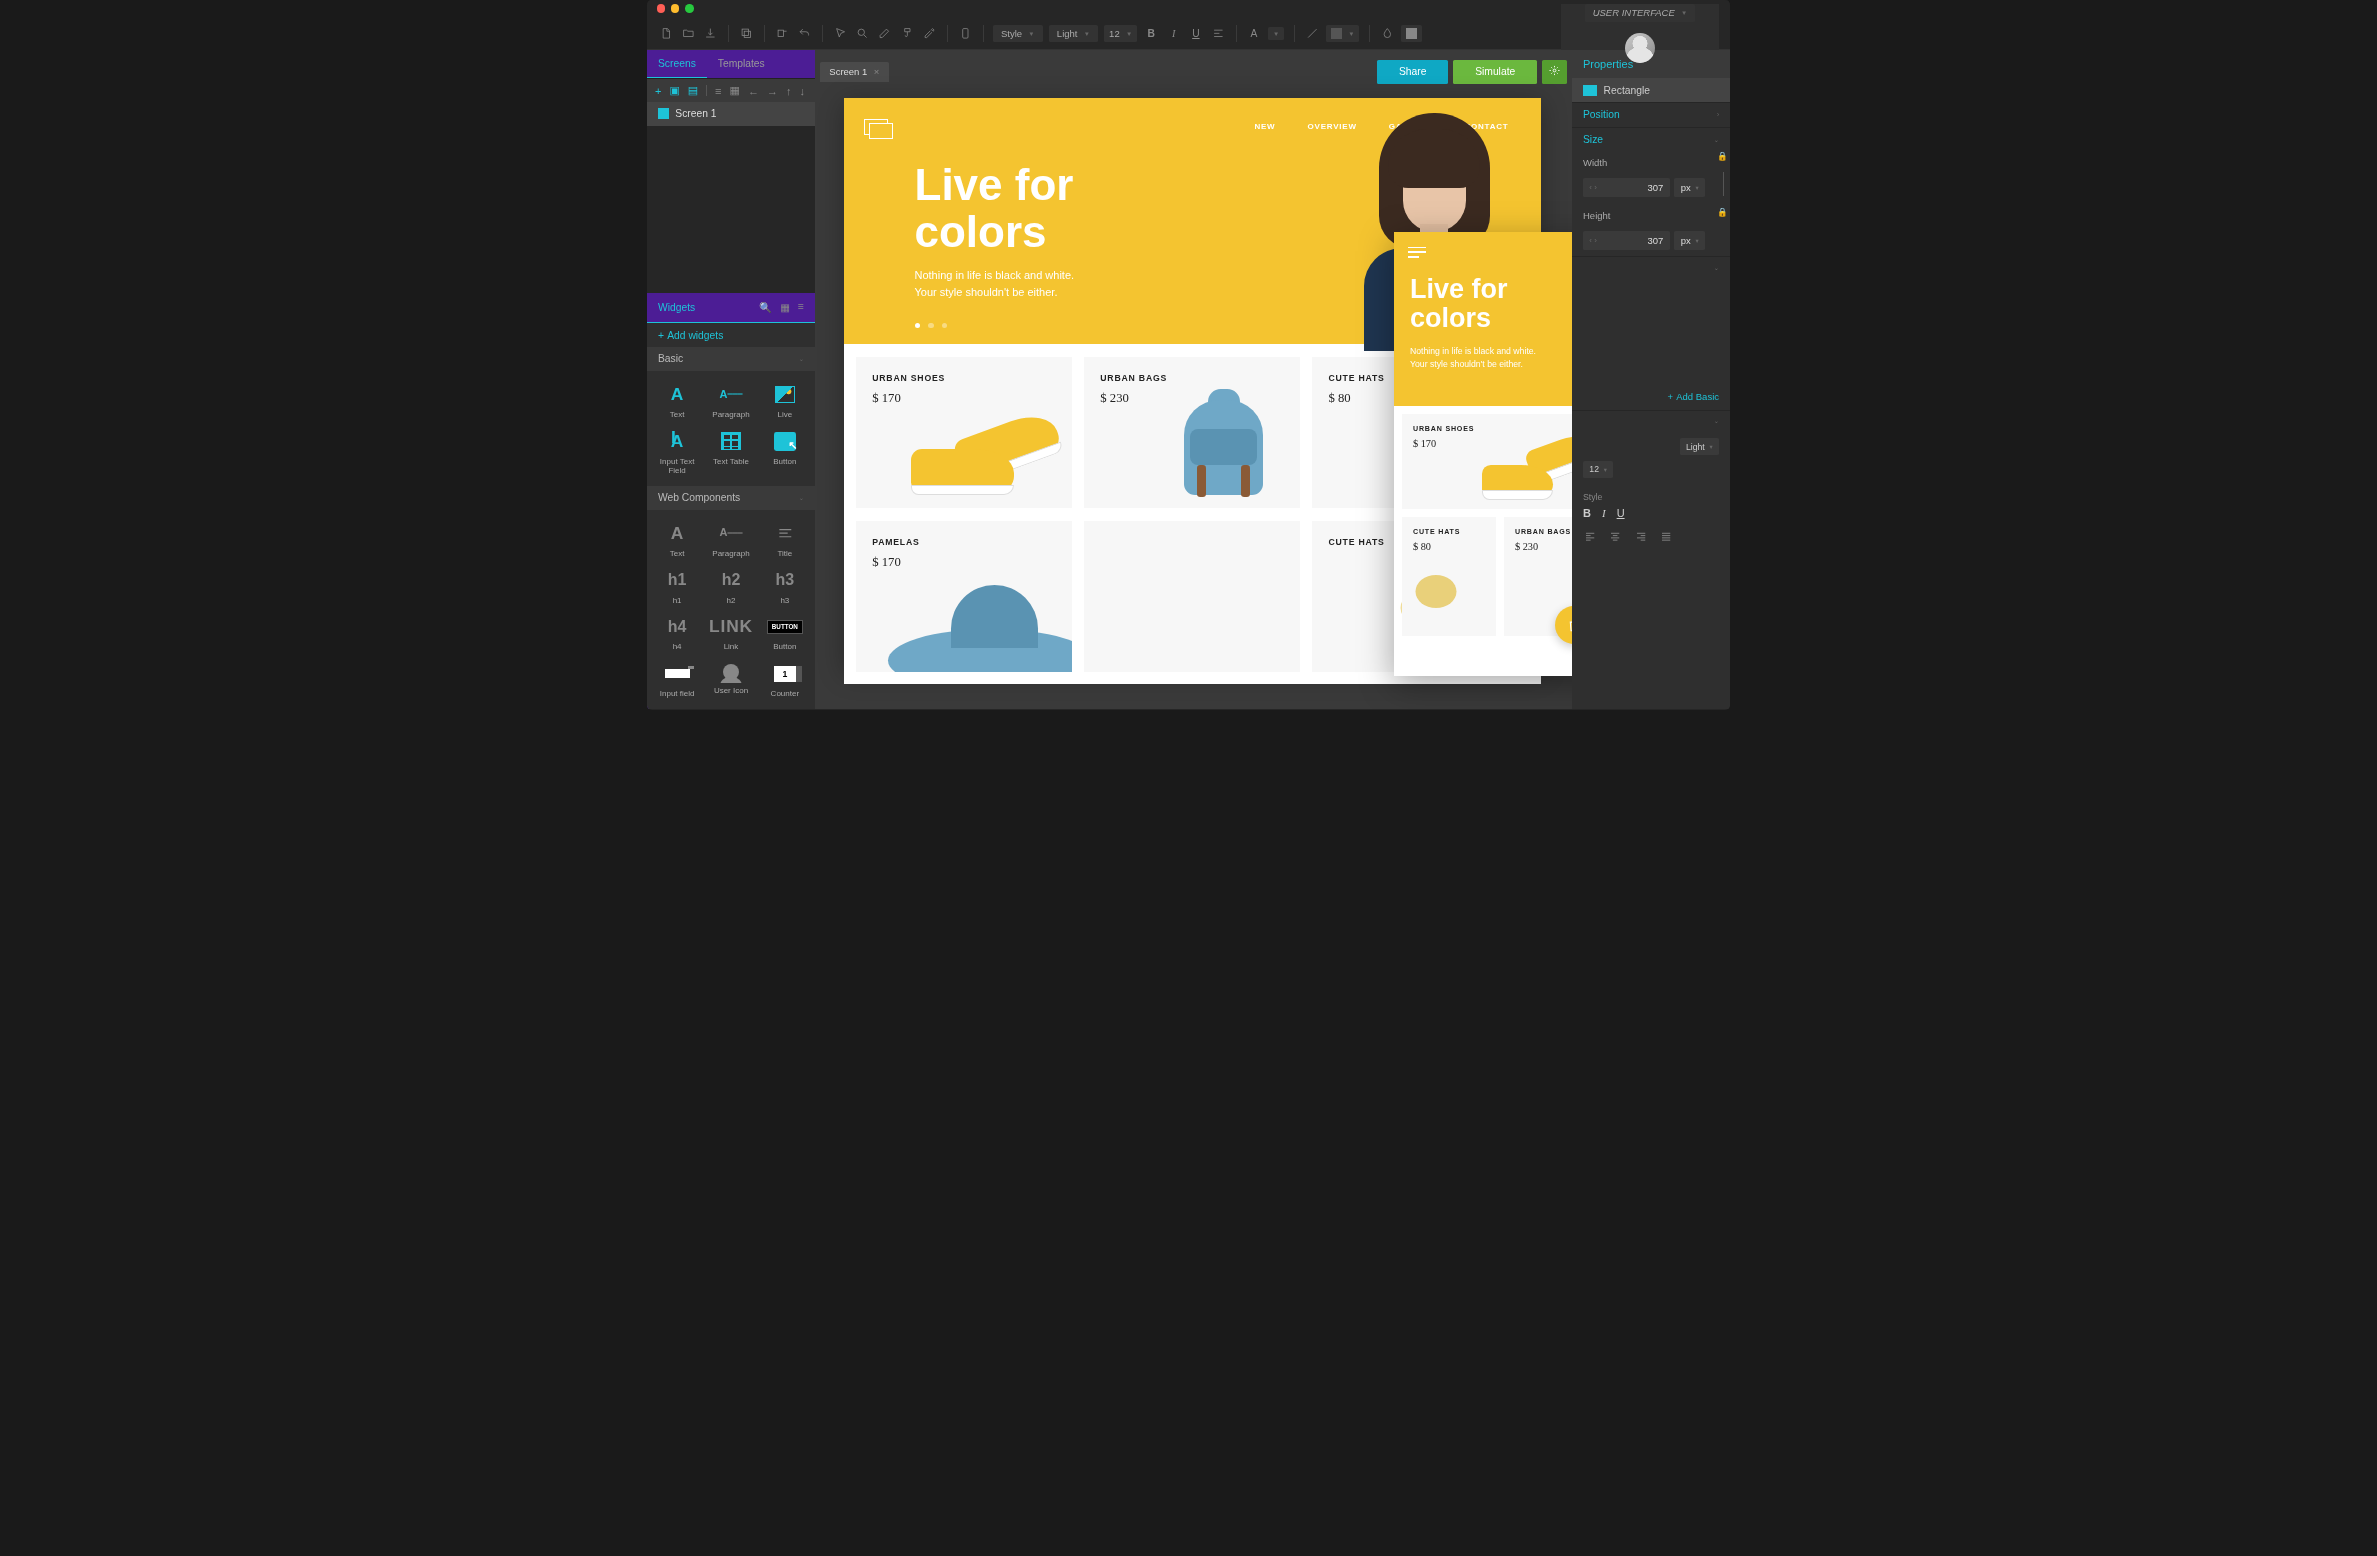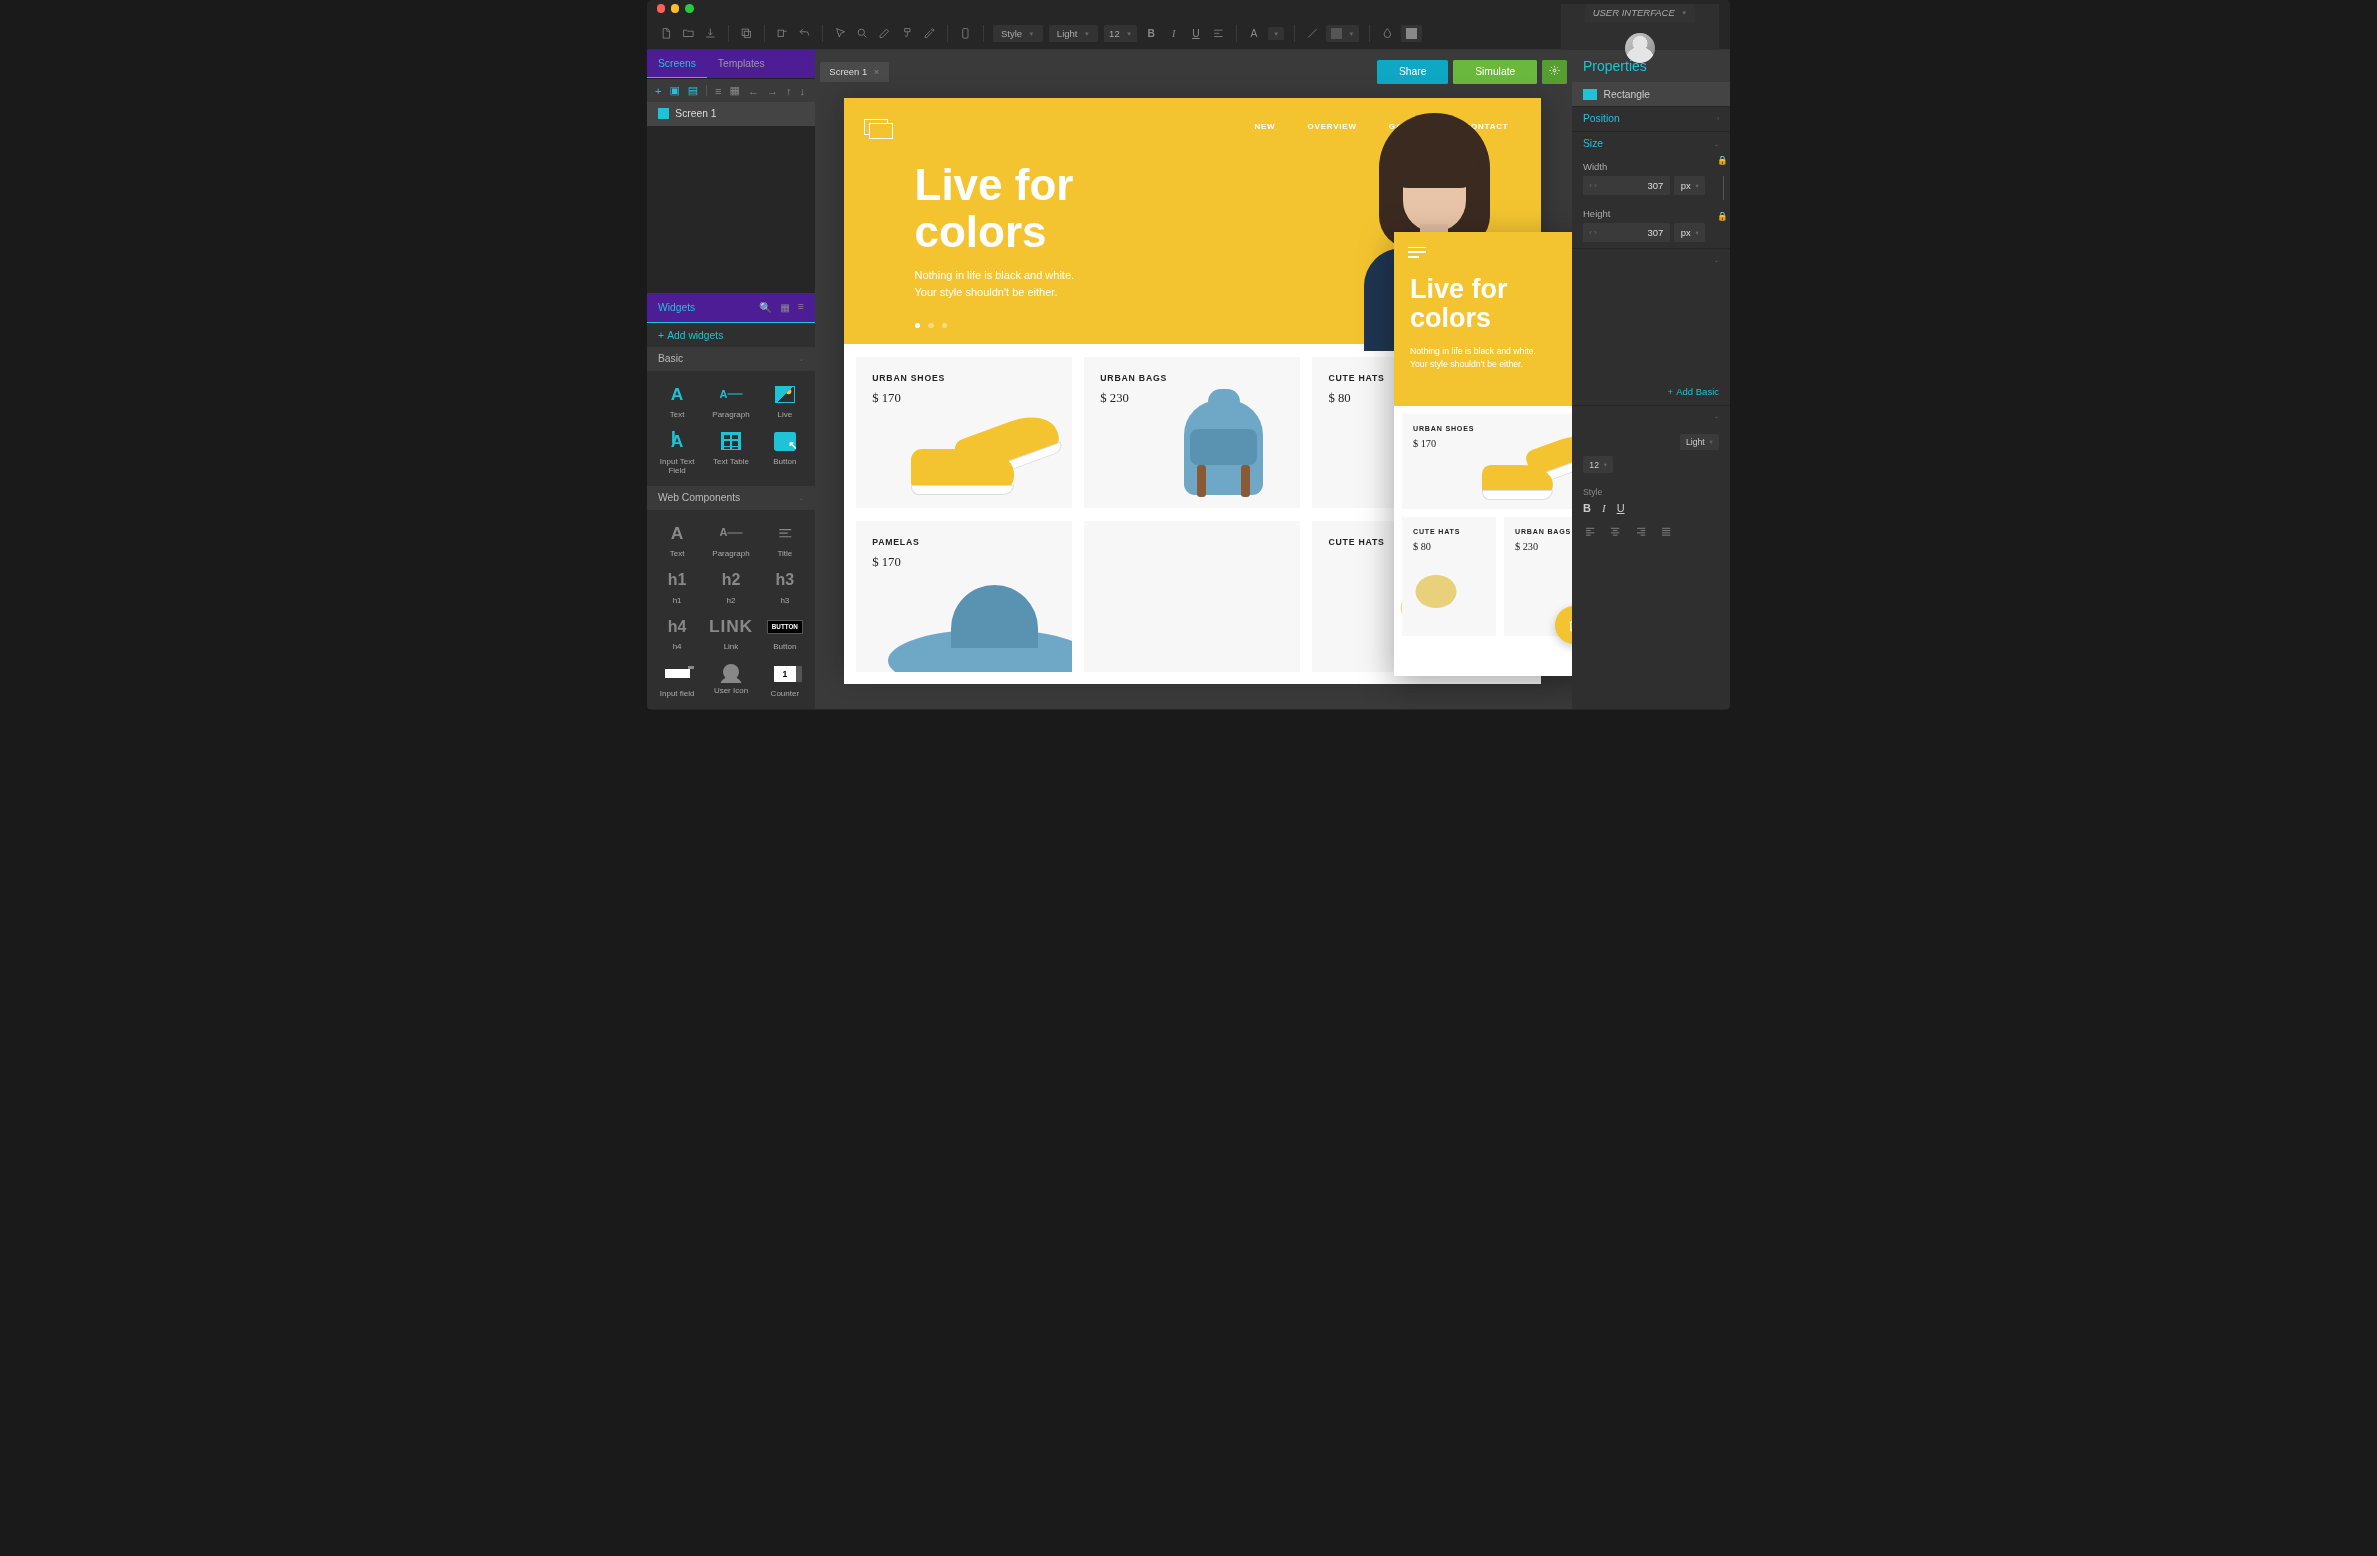--- a/index.html
+++ b/index.html
@@ -134,25 +134,25 @@
   .m-card .name{font-size:7.1px;font-weight:700;letter-spacing:0.8px;color:#222;}
   .m-card .price{font-size:10.3px;margin-top:4.8px;font-family:Georgia,serif;color:#222;}
   .fab{position:absolute;right:12.7px;bottom:32px;width:38px;height:38px;border-radius:50%;background:#f4c430;display:flex;align-items:center;justify-content:center;box-shadow:0 3.2px 9.5px rgba(0,0,0,.2);}
   .fab svg{width:17.4px;height:17.4px;stroke:#fff;fill:none;stroke-width:1.6;}
   .m-shoe{position:absolute;right:4.8px;bottom:4.8px;width:95px;height:63px;}
   .m-hat{position:absolute;right:3.2px;bottom:1.6px;width:67px;height:60px;}
   .m-bag{position:absolute;right:3.2px;bottom:-8px;width:67px;height:79px;}
 
   
   .right{width:158px;background:#2f2f2f;display:flex;flex-direction:column;}
-  .rp-hdr{background:#3a3a3a;padding:8px 11px;color:#1ec3d8;font-size:14px;}
+  .rp-hdr{background:#3a3a3a;padding:8px 11px;color:#1ec3d8;font-size:11px;}
   .selected{display:flex;align-items:center;gap:6.3px;padding:6.3px 11px;background:#444;}
   .selected .sq{width:14.3px;height:11px;background:#1ec3d8;}
   .section{padding:6.3px 11px;display:flex;align-items:center;justify-content:space-between;color:#1ec3d8;cursor:pointer;font-size:10.3px;border-top:0.8px solid #262626;}
-  .field{padding:6.3px 11px;display:flex;flex-direction:column;gap:4px;}
+  .field{padding:6.3px 11px;display:flex;flex-direction:column;gap:10px;}
   .field label{font-size:9.5px;color:#aaa;}
   .field .row{display:flex;gap:4.8px;align-items:center;}
   .numbox{background:#3a3a3a;padding:4px 6.3px;display:flex;align-items:center;gap:8px;border-radius:1.6px;flex:1;}
   .numbox .arrows{color:#666;font-size:8px;}
   .numbox .val{color:#ddd;font-size:9.5px;margin-left:auto;}
   .unitbox{background:#3a3a3a;padding:4px 6.3px;color:#ddd;font-size:9.5px;display:flex;align-items:center;gap:4.8px;border-radius:1.6px;}
   .lockcol{display:flex;flex-direction:column;align-items:center;color:#666;font-size:8.7px;gap:11px;padding:0 1.6px;}
   .add-image{color:#1ec3d8;padding:8px 11px;display:flex;align-items:center;gap:3.2px;justify-content:flex-end;font-size:9.5px;cursor:pointer;}
   .typo{padding:8px 11px;display:flex;gap:6.3px;align-items:center;}
   .typo .dd{background:#3a3a3a;padding:3.2px 6.3px;font-size:8.7px;color:#ccc;display:flex;align-items:center;gap:4.8px;border-radius:1.6px;}

